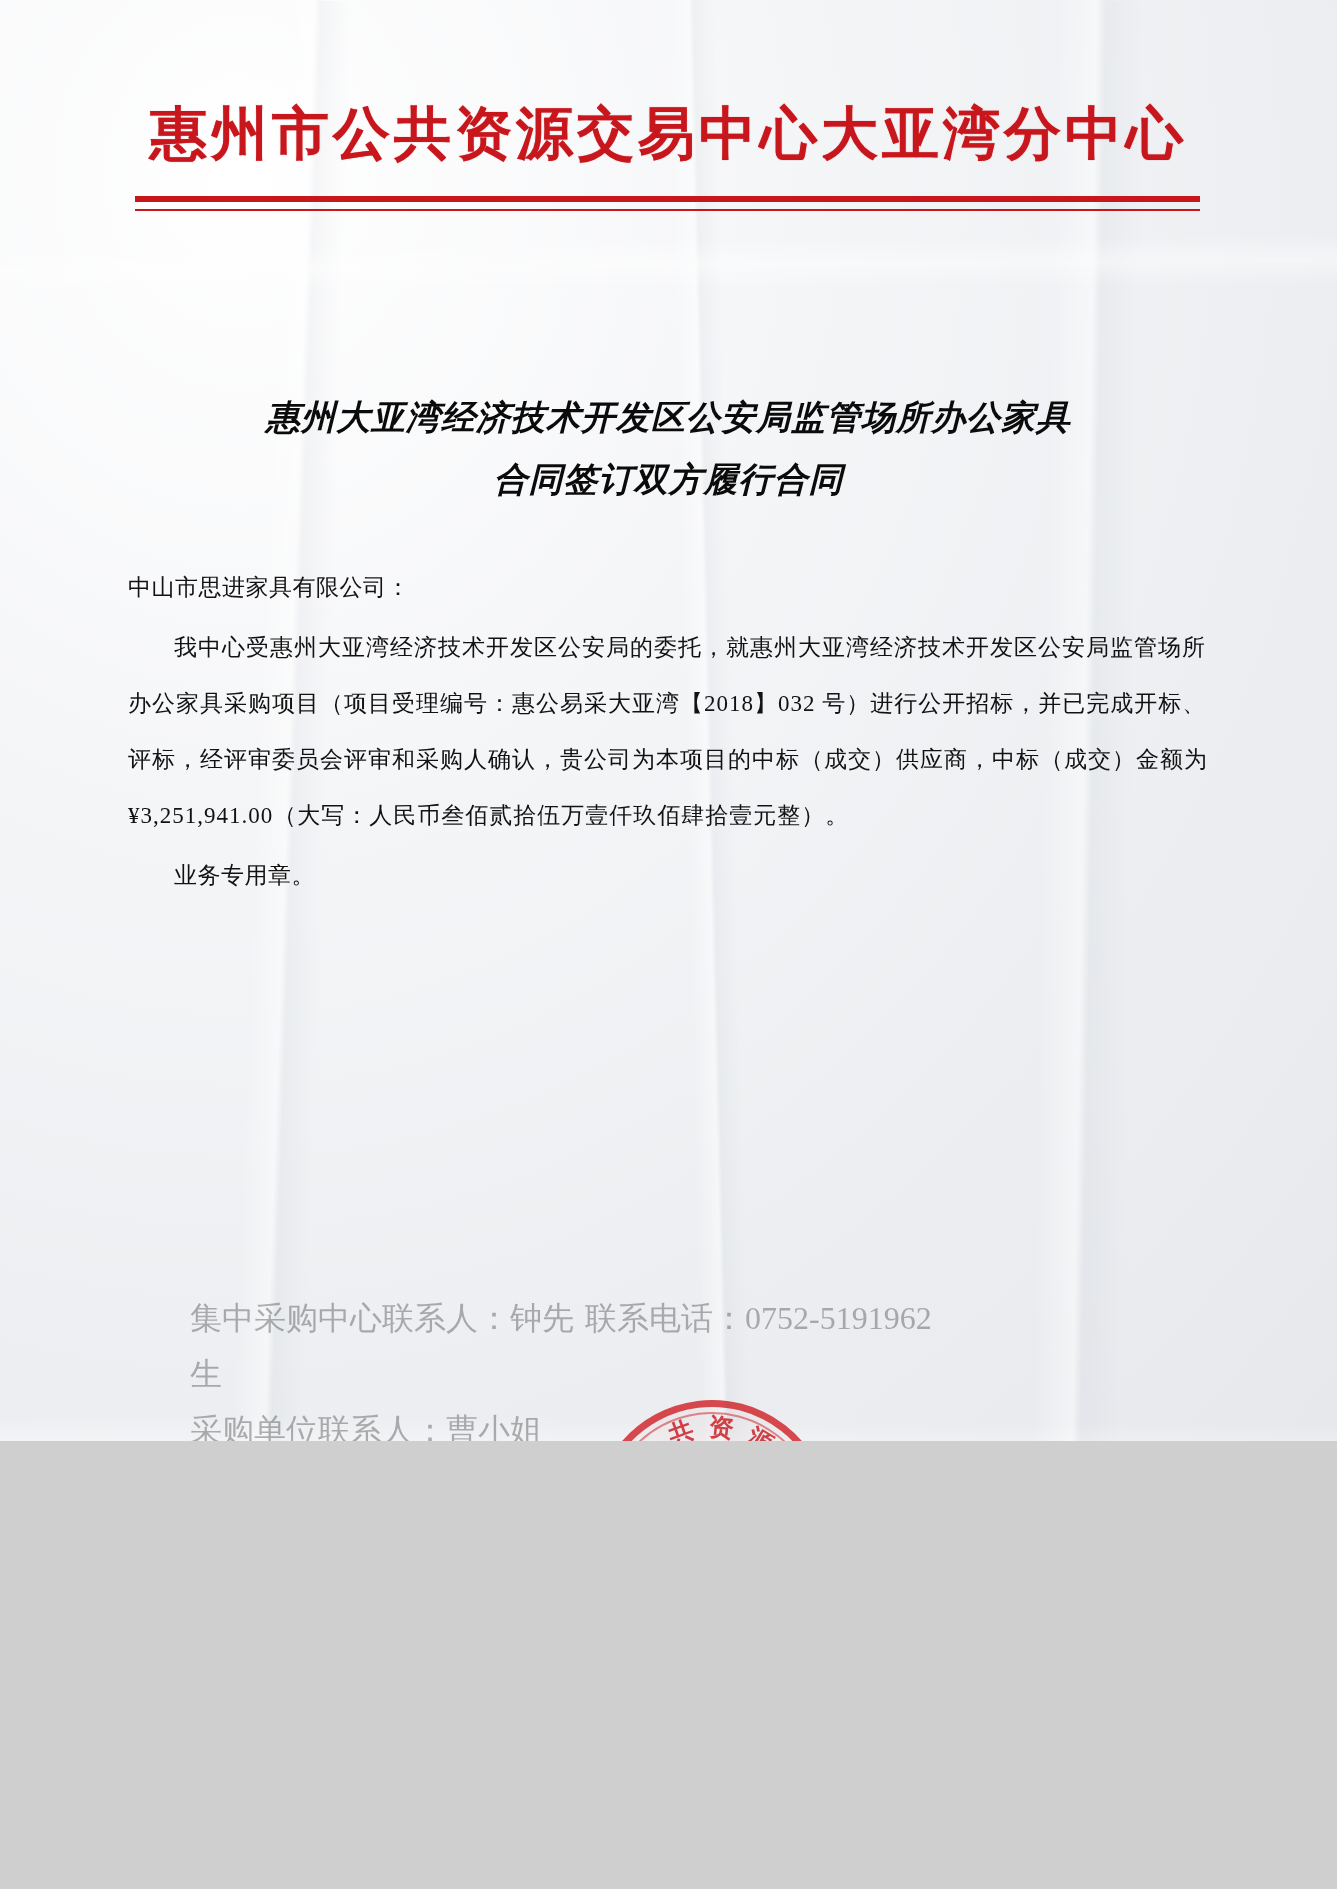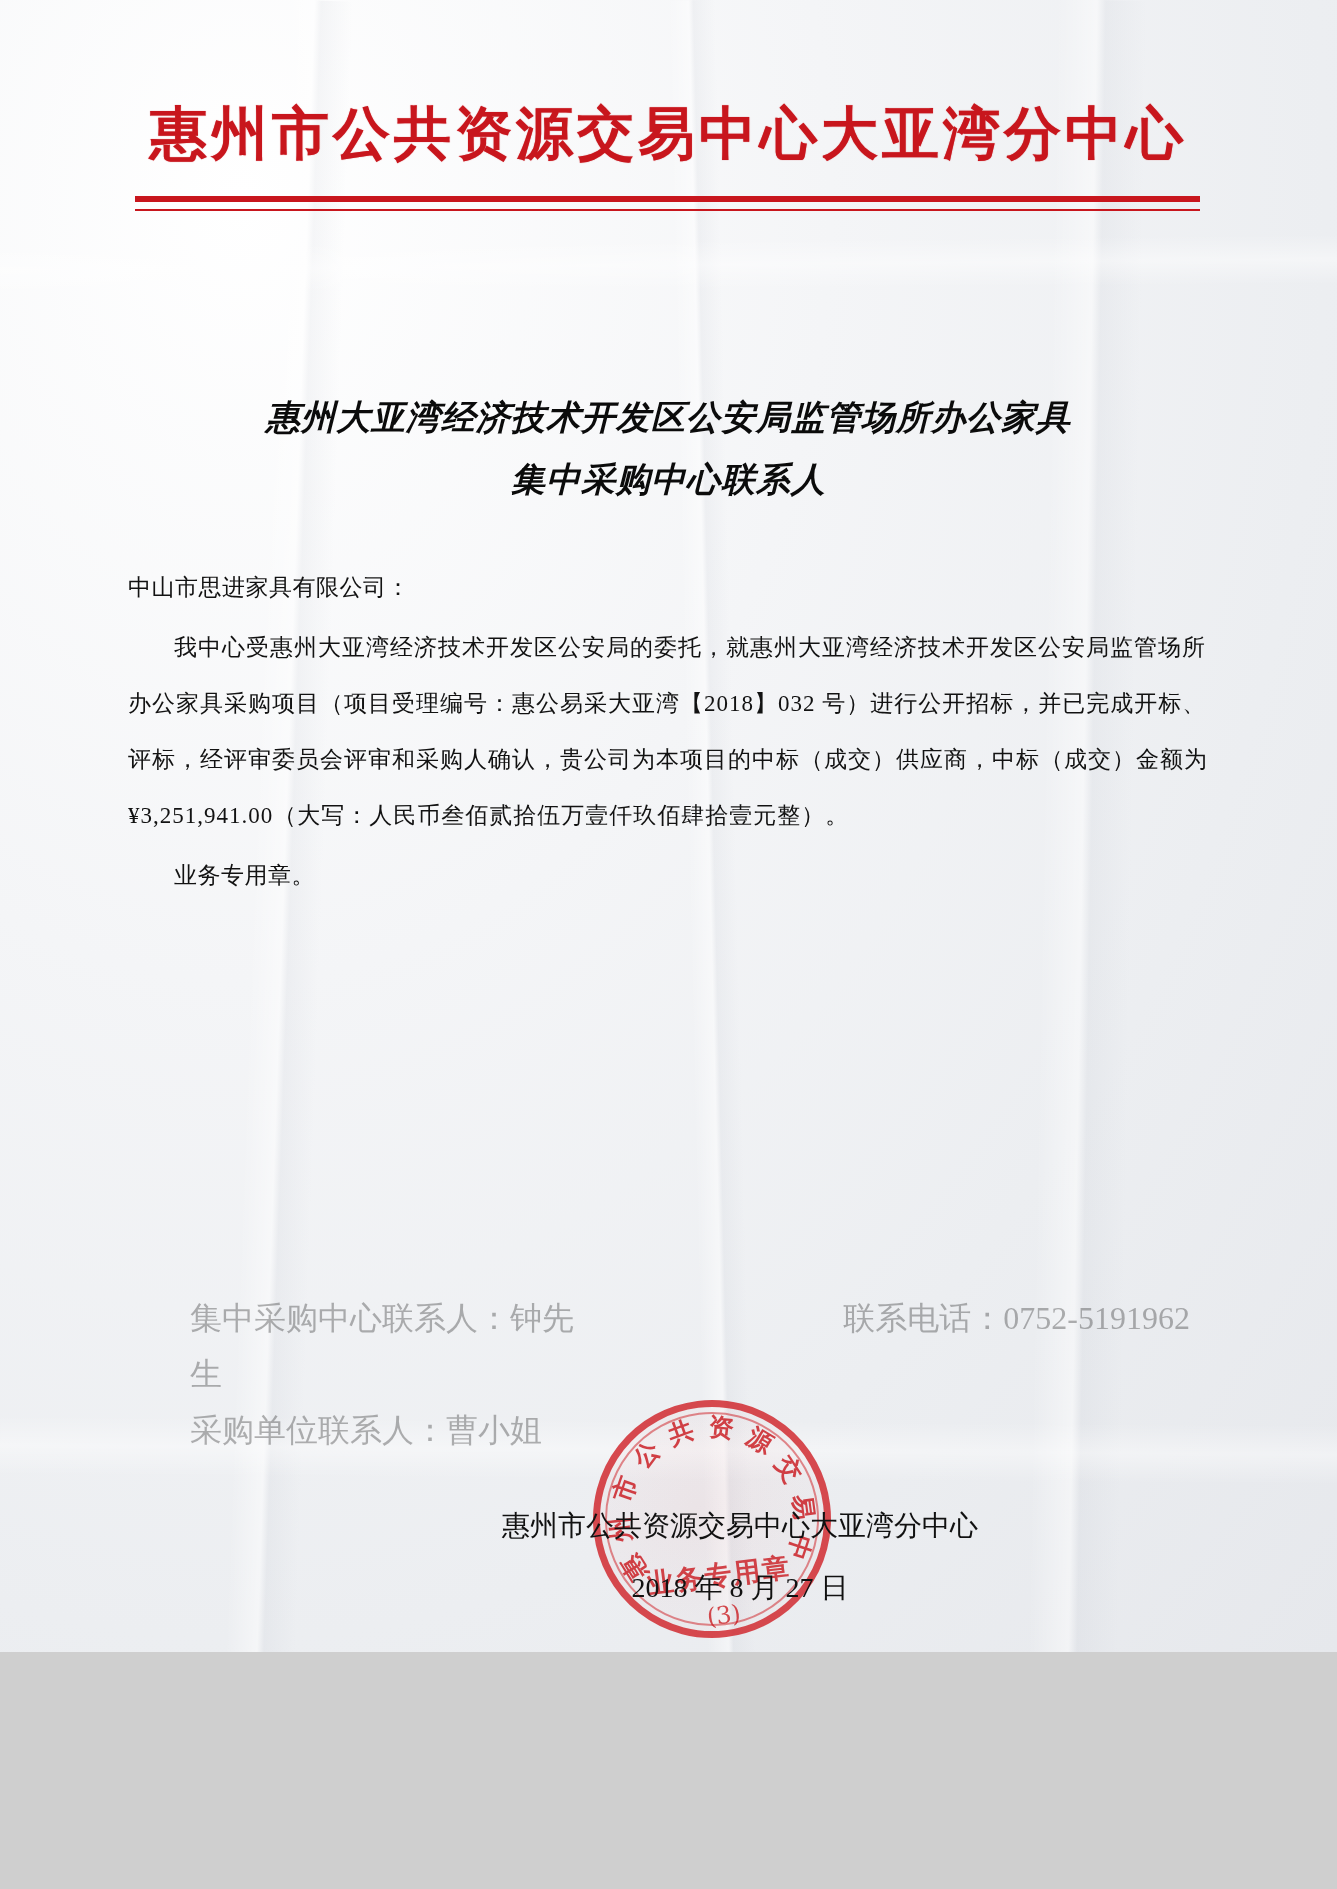--- a/index.html
+++ b/index.html
@@ -3,21 +3,21 @@
 <meta charset="utf-8">
 <style>
   html, body {
     margin: 0;
     padding: 0;
     background: #cfcfcf;
   }
   .page {
     position: relative;
     width: 1337px;
-    height: 1652px;
+    height: 1441px;
     margin: 0 auto;
     background: #f2f3f5;
     background-image:
       radial-gradient(ellipse at 18% 12%, #ffffff 0%, #f4f5f7 38%, #eceef1 70%, #e6e8ec 100%),
       linear-gradient(115deg, rgba(255,255,255,0.7) 0%, rgba(235,238,242,0.25) 35%, rgba(255,255,255,0.55) 60%, rgba(228,232,238,0.4) 100%);
     overflow: hidden;
     font-family: "Liberation Serif", "DejaVu Serif", serif;
     color: #101010;
   }
   
@@ -117,21 +117,21 @@
     top: 1290px;
     width: 1000px;
     font-size: 32px;
     line-height: 56px;
     color: #232323;
     opacity: .34;
     filter: blur(0.4px);
   }
   .contact-row { display: flex; }
   .contact-left { width: 395px; }
-  .contact-right { flex: 1; text-align: right; }
+  .contact-right { flex: 1; }
 
   .signature {
     position: absolute;
     left: 430px;
     top: 1495px;
     width: 620px;
     text-align: center;
     font-size: 28px;
     line-height: 62px;
     color: #111;
@@ -219,21 +219,21 @@
   <div class="crease c3"></div>
   <div class="crease c4"></div>
   <div class="crease c5"></div>
 
   <div class="header-title">惠州市公共资源交易中心大亚湾分中心</div>
   <div class="rule-top-1"></div>
   <div class="rule-top-2"></div>
 
   <div class="doc-title">
     <div>惠州大亚湾经济技术开发区公安局监管场所办公家具</div>
-    <div>集中采购中心联系人</div>
+    <div>合同签订双方履行合同</div>
   </div>
 
   <div class="body-text">
     <p>中山市思进家具有限公司：</p>
     <p class="indent amount">我中心受惠州大亚湾经济技术开发区公安局的委托，就惠州大亚湾经济技术开发区公安局监管场所办公家具采购项目（项目受理编号：惠公易采大亚湾【2018】032 号）进行公开招标，并已完成开标、评标，经评审委员会评审和采购人确认，贵公司为本项目的中标（成交）供应商，中标（成交）金额为 ¥3,251,941.00（大写：人民币叁佰贰拾伍万壹仟玖佰肆拾壹元整）。</p>
     <p class="indent">业务专用章。</p>
   </div>
 
   <div class="contacts">
     <div class="contact-row">

